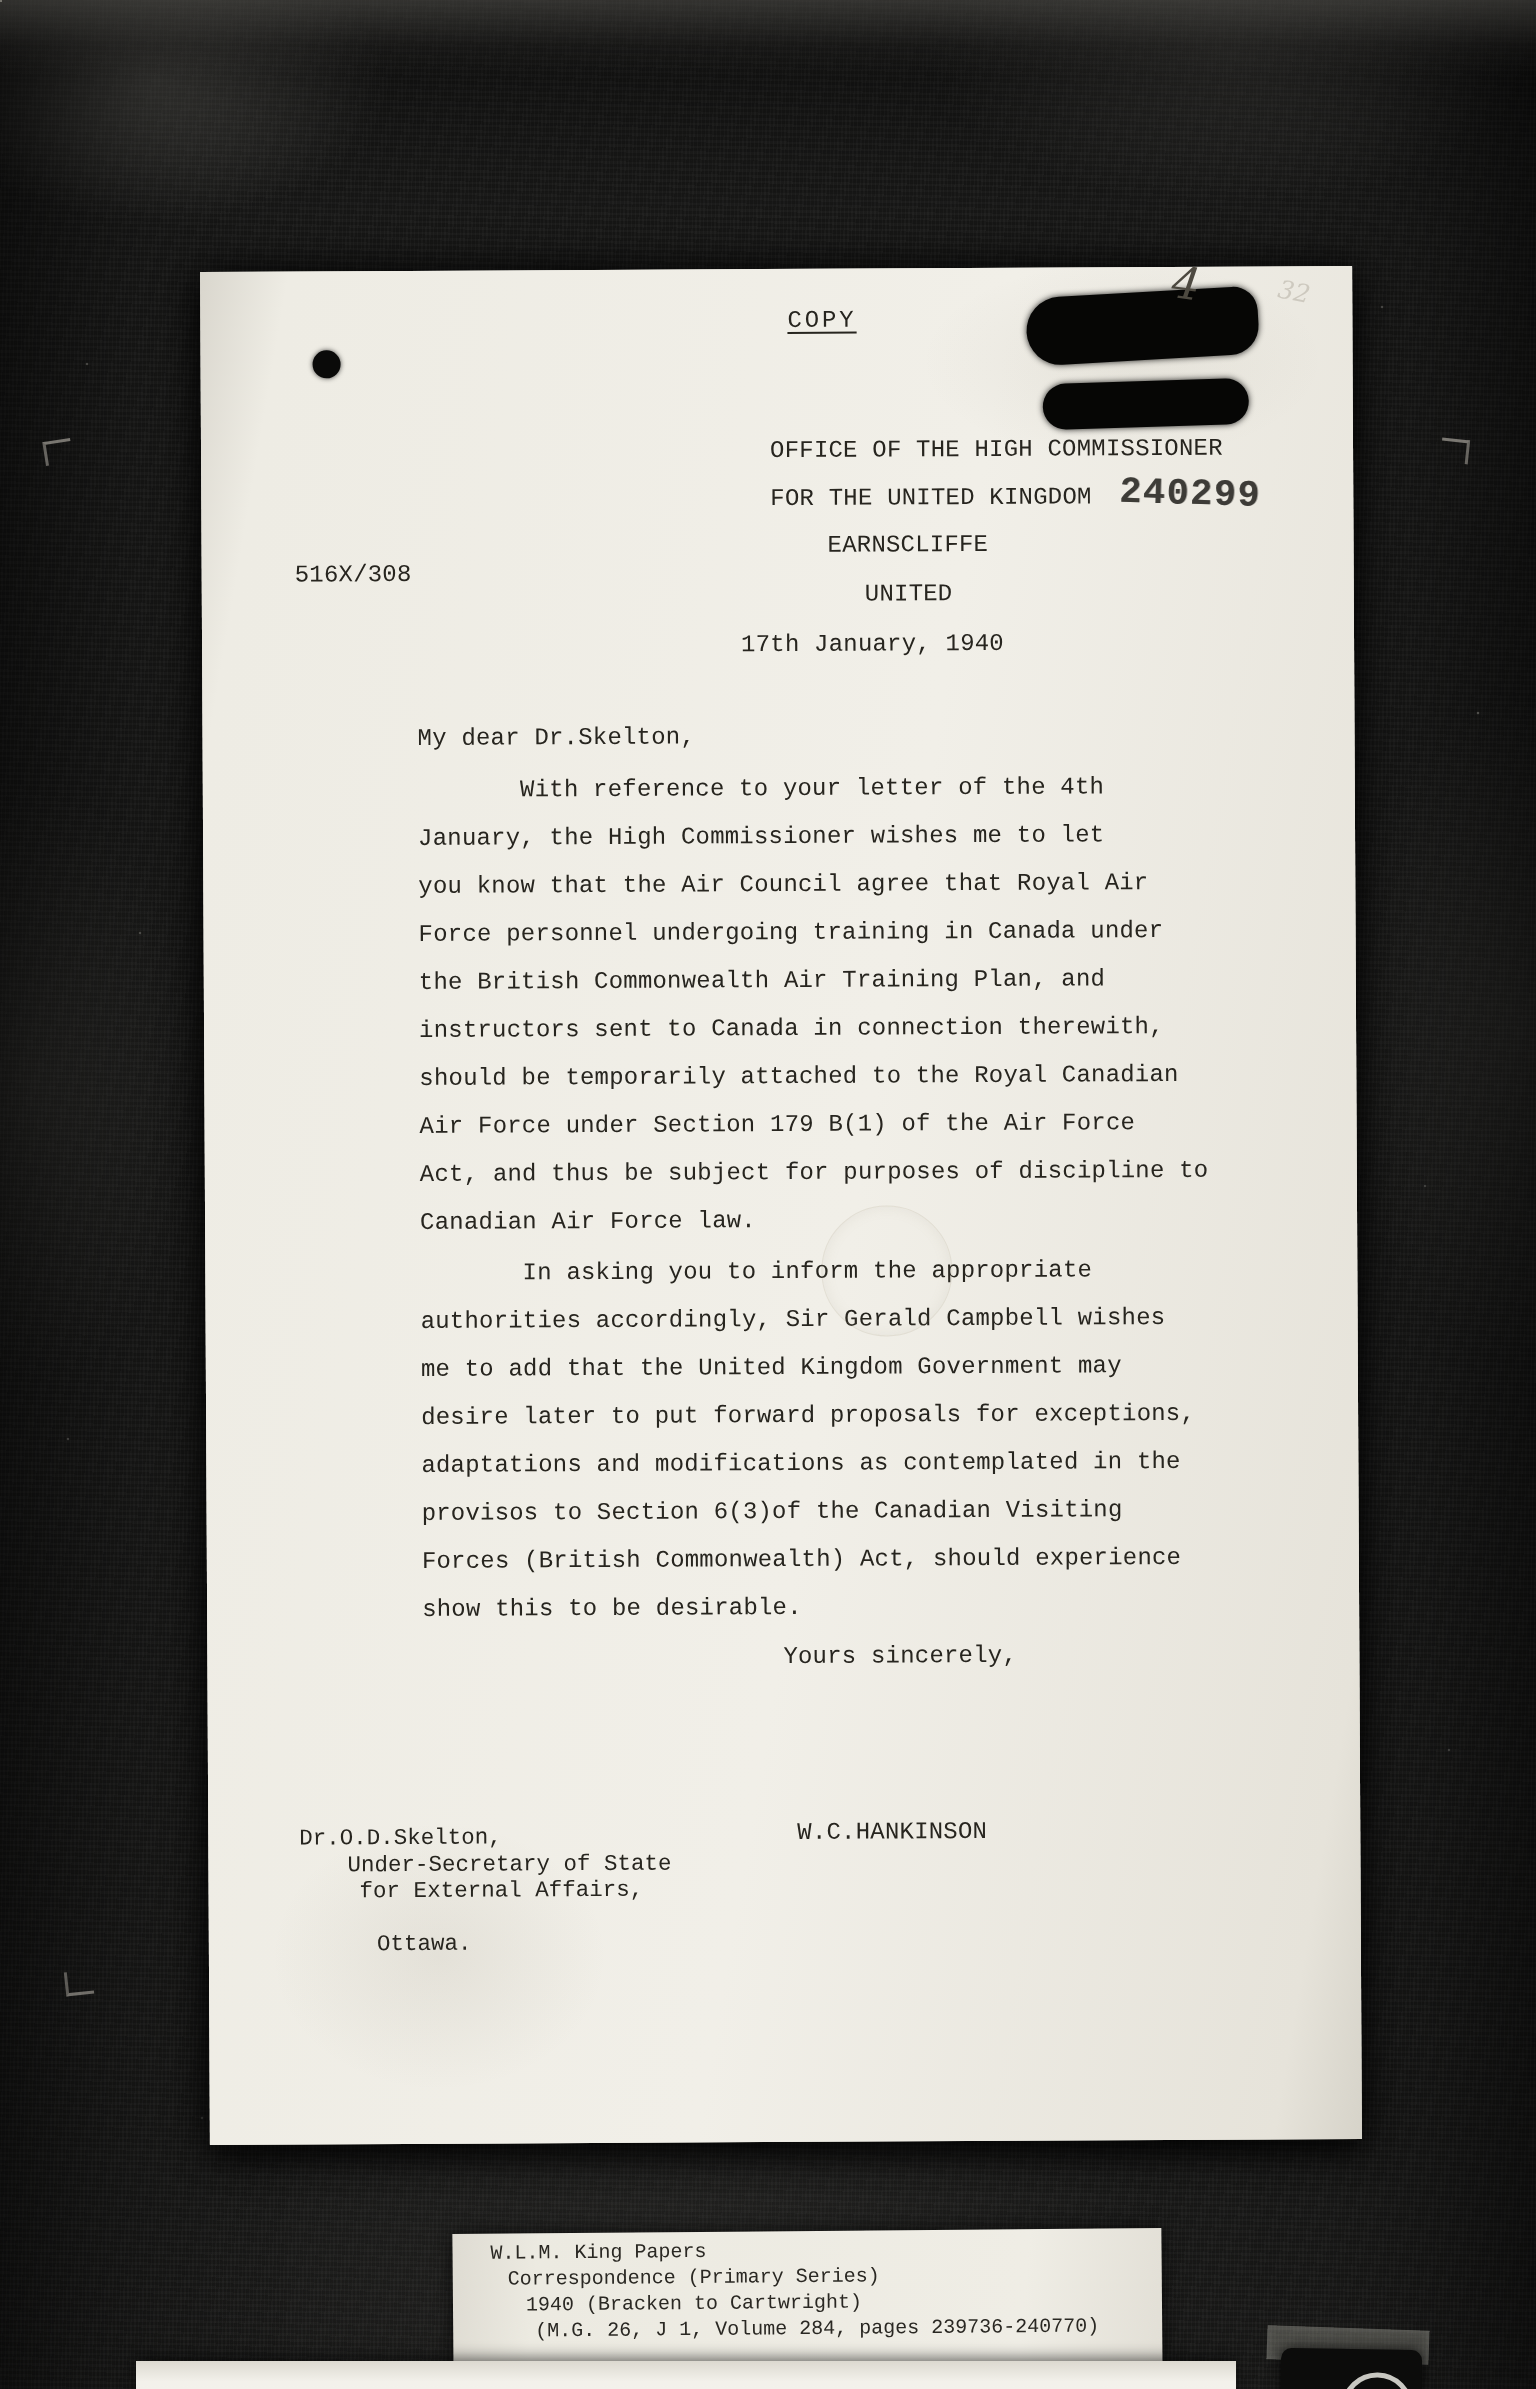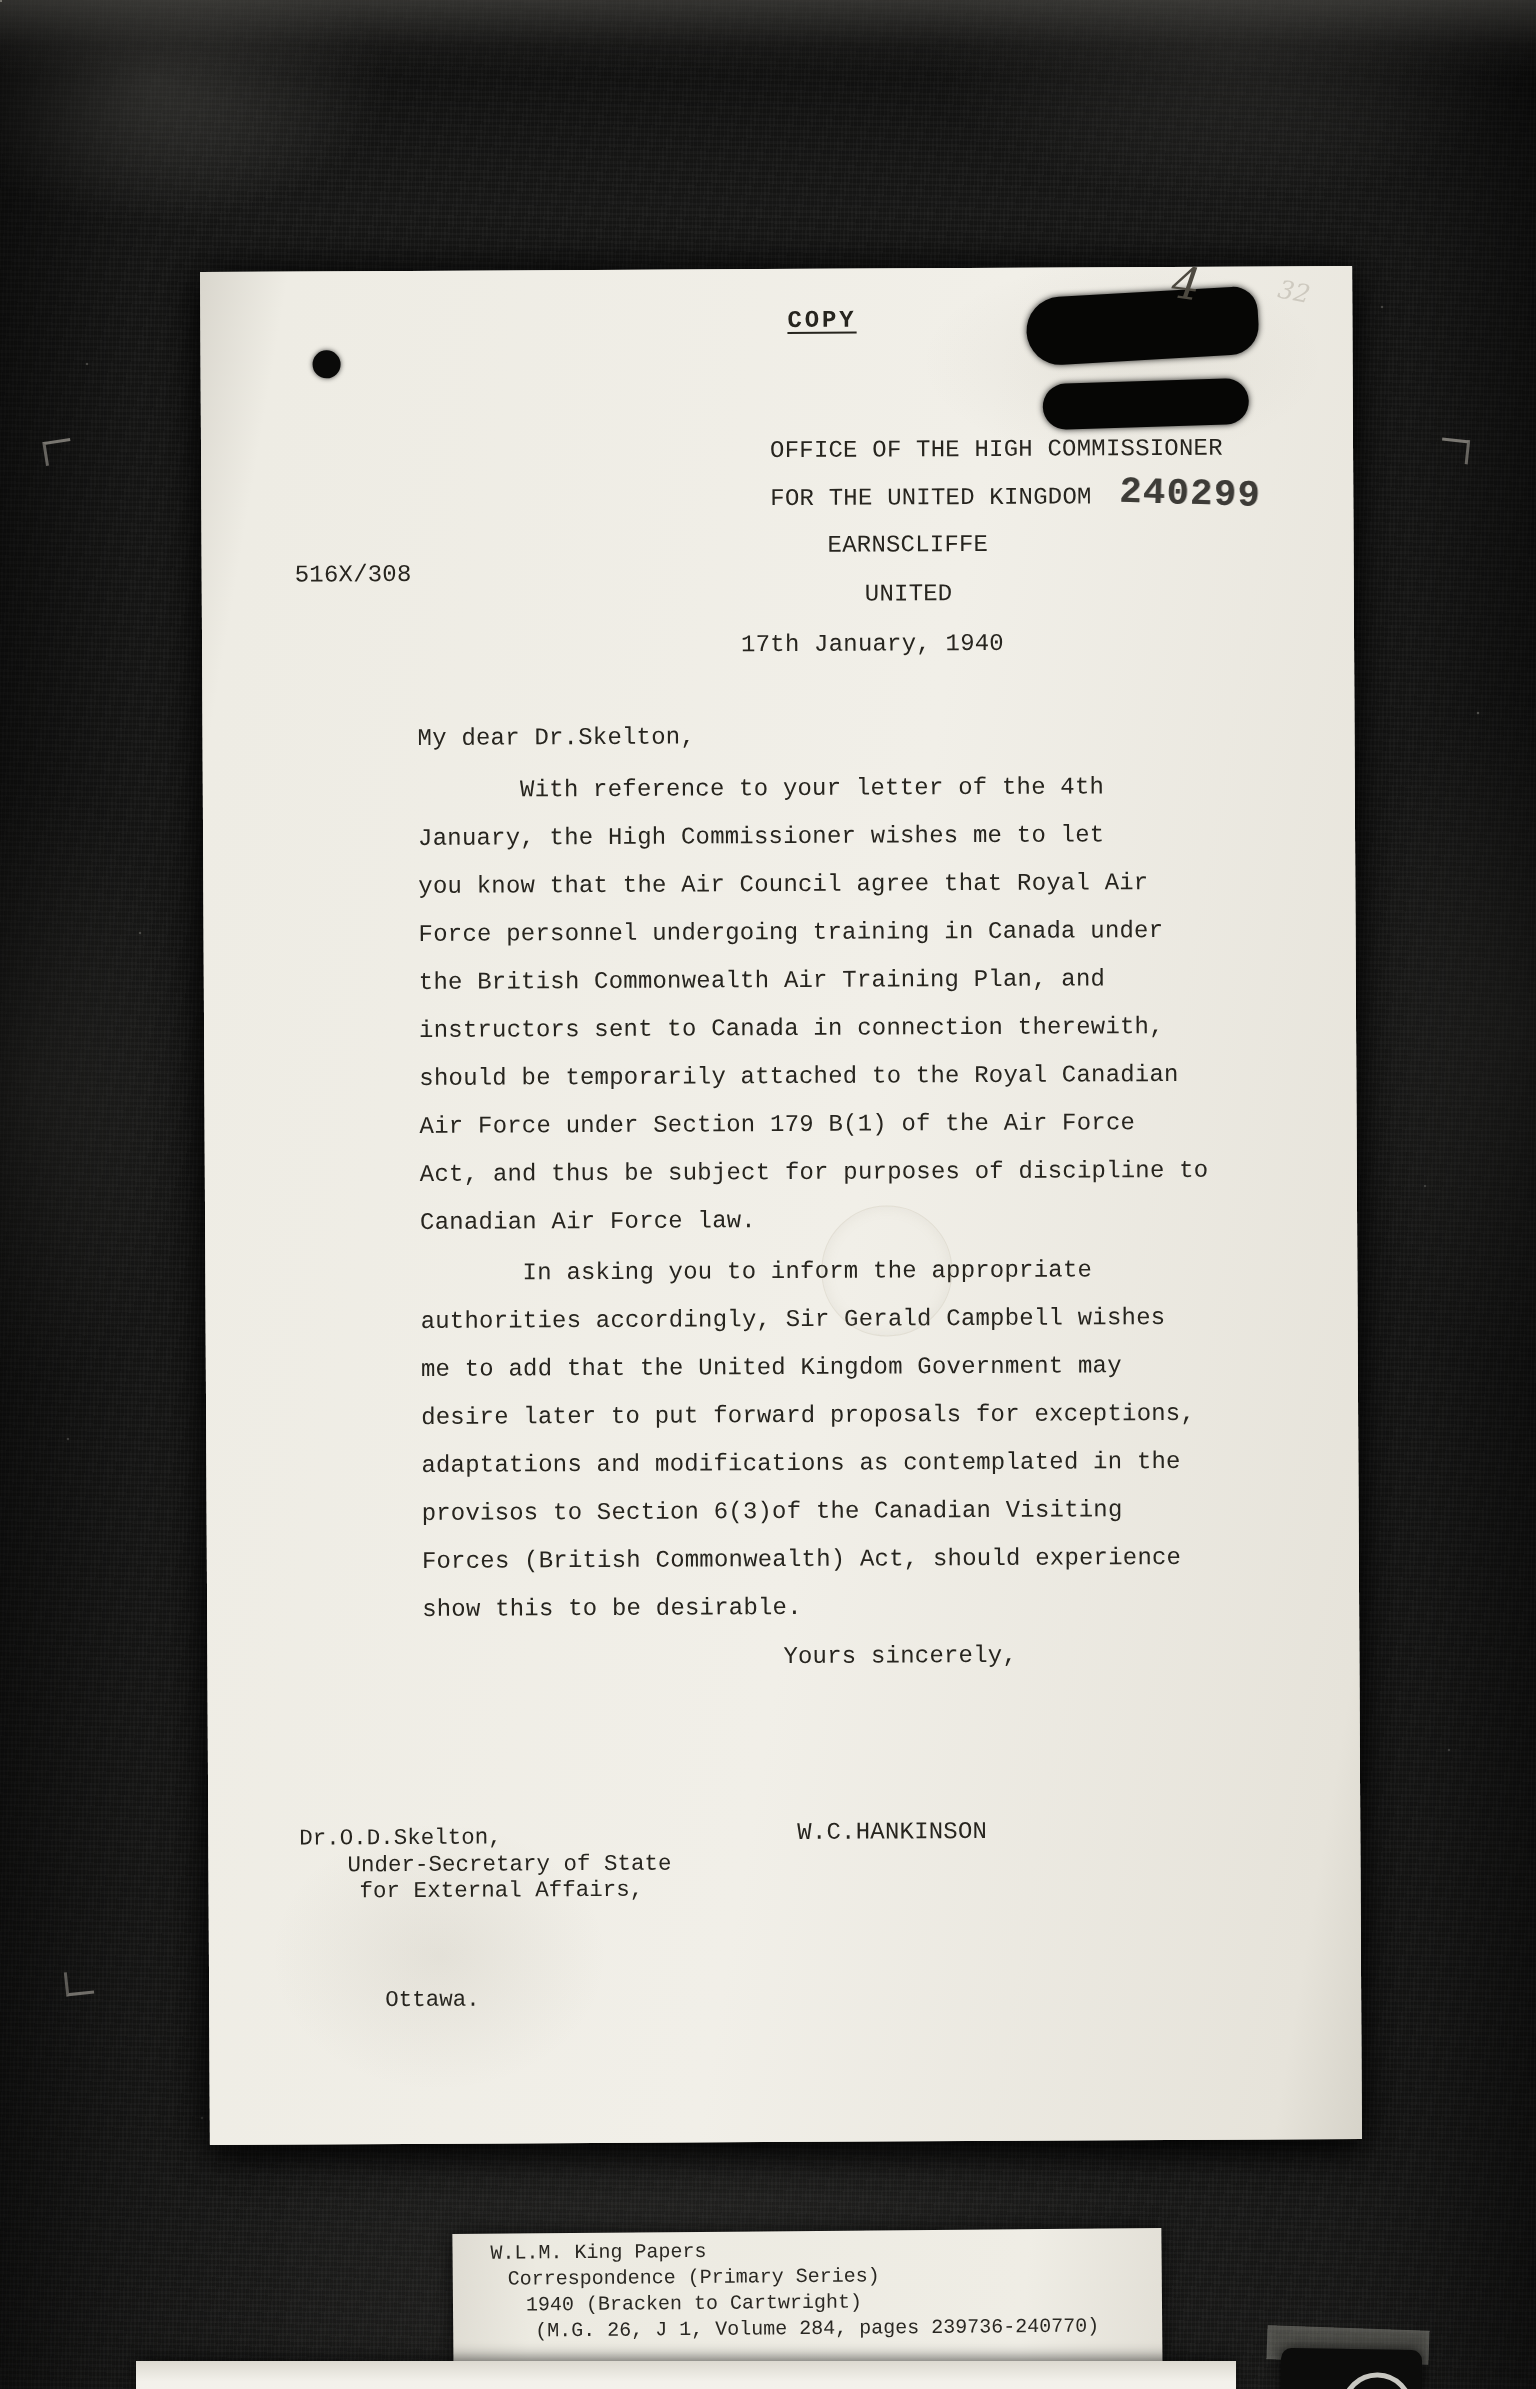--- a/index.html
+++ b/index.html
@@ -49,21 +49,21 @@
     transform: rotate(-0.3deg);
     background:
       radial-gradient(ellipse 239px 191px at 20% 90%, rgba(120,110,90,0.10), transparent 70%),
       radial-gradient(ellipse 287px 143px at 80% 5%, rgba(120,110,90,0.08), transparent 70%),
       linear-gradient(100deg, #d9d6cd 0%, #eeece4 6%, #f1efe8 55%, #e6e3da 94%, #d6d3c9 100%),
       #edebe3;
     box-shadow: 0 0 43px rgba(0,0,0,0.85), 0 14.3px 29px rgba(0,0,0,0.6);
     color: #27251f;
   }
   .typed { position: absolute; font-size: 24px; line-height: 48px; white-space: pre; letter-spacing: 0.2px; }
-  .copy-label { left: 587px; top: 28px; font-weight: bold; letter-spacing: 2.9px; text-decoration: underline; text-underline-offset: 4.8px; }
+  .copy-label { left: 587px; top: 28px; font-weight: normal; letter-spacing: 2.9px; text-decoration: underline; text-underline-offset: 4.8px; }
   .hole-punch { position: absolute; left: 112px; top: 79px; width: 28px; height: 28px; border-radius: 50%; background: #0a0a09; box-shadow: 0 0 4.8px rgba(0,0,0,0.7); }
   .redaction { position: absolute; background: #060605; box-shadow: 0 0 6.7px rgba(0,0,0,0.85); }
   .redaction-1 { left: 826px; top: 25px; width: 232px; height: 68px; border-radius: 36px 26px 31px 36px; transform: rotate(-3deg); }
   .redaction-2 { left: 842px; top: 114px; width: 206px; height: 46px; border-radius: 23px; transform: rotate(-1.5deg); }
   .handwriting { position: absolute; font-family: "DejaVu Serif", serif; font-style: italic; }
   .hand-4 { left: 972px; top: -8.6px; font-size: 44px; color: #4d4940; transform: rotate(8deg); }
   .hand-32 { left: 1078px; top: 10.5px; font-size: 25px; color: rgba(200,195,184,0.85); transform: rotate(12deg); z-index: 3; }
   .lh-1 { left: 569px; top: 158px; }
   .lh-2 { left: 569px; top: 206px; }
   .lh-3 { left: 626px; top: 253px; }
@@ -77,21 +77,21 @@
   .file-number { left: 93px; top: 280px; }
   .salutation { left: 215px; top: 444px; }
   .para-1 { left: 215px; top: 496px; }
   .para-2 { left: 215px; top: 979px; }
   .closing { left: 576px; top: 1364px; }
   .signature { left: 589px; top: 1540px; }
   .recipient-line { position: absolute; font-size: 22.5px; line-height: 26px; white-space: pre; }
   .rcp-0 { left: 91px; top: 1554px; }
   .rcp-1 { left: 139px; top: 1581px; }
   .rcp-2 { left: 151px; top: 1607px; }
-  .rcp-3 { left: 168px; top: 1716px; margin-left: 8px; }
+  .rcp-3 { left: 168px; top: 1660px; }
   .embossed-seal {
     position: absolute; left: 616px; top: 937px; width: 129px; height: 129px; border-radius: 50%;
     border: 1.9px solid rgba(160,148,122,0.18);
     box-shadow: inset 0 0 14.3px rgba(160,148,122,0.12);
   }
 
   
   .label-card {
     position: absolute; left: 453px; top: 2231px; width: 709px; height: 149px;
     transform: rotate(-0.5deg);

